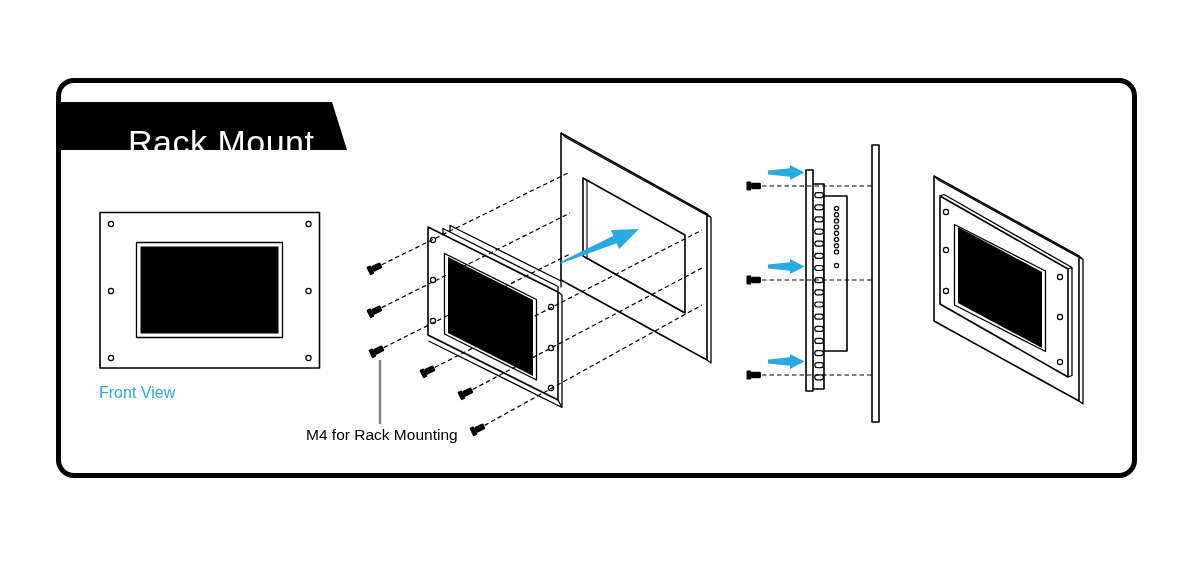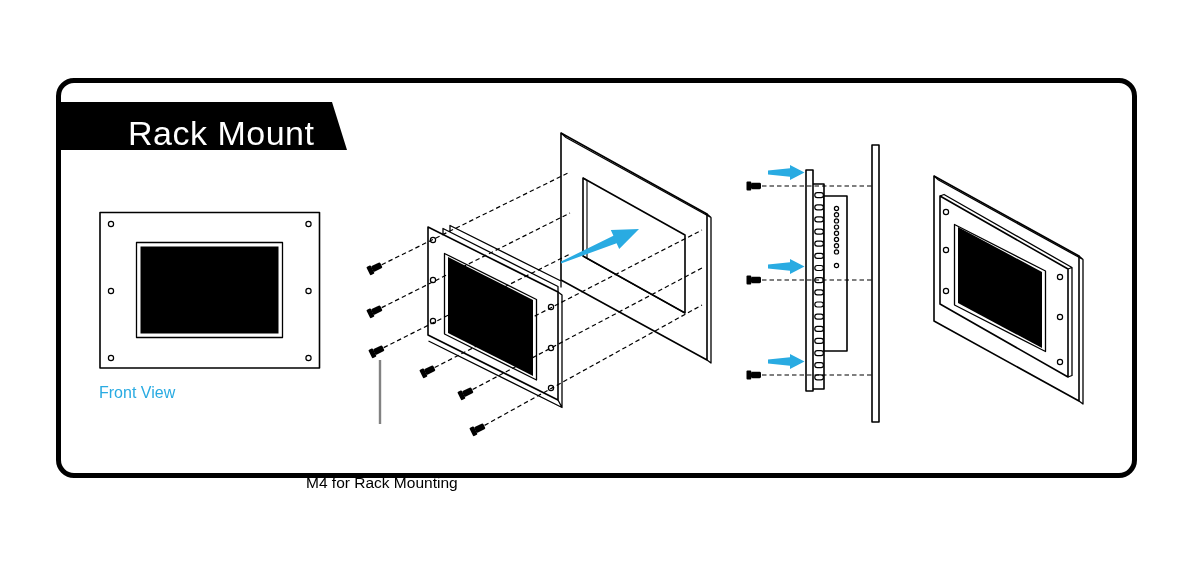--- a/index.html
+++ b/index.html
@@ -6,26 +6,26 @@
     --accent:#29abe2; --ink:#000000; --leader:#828282; --screen:#000000;
     --paper:#ffffff; --bannerBg:#000000; --bannerText:#ffffff;
   }
   html,body{margin:0;padding:0;background:var(--paper);}
   .page{position:relative;width:1191px;height:567px;background:var(--paper);
         font-family:"Liberation Sans", sans-serif;overflow:hidden;}
   .frame{position:absolute;left:56px;top:78px;width:1081px;height:400px;
          box-sizing:border-box;border:5px solid var(--ink);border-radius:18px;background:var(--paper);}
   .banner{position:absolute;left:56px;top:102px;width:291px;height:48px;background:var(--bannerBg);
           clip-path:polygon(0 0, 276px 0, 100% 100%, 0 100%);}
-  .banner-text{position:absolute;left:72px;top:7px;line-height:49px;font-size:34px;
+  .banner-text{position:absolute;left:72px;top:16px;line-height:49px;font-size:34px;
                color:var(--bannerText);letter-spacing:0.5px;white-space:nowrap;}
   .overlay{position:absolute;left:0;top:0;width:1191px;height:567px;}
   .label{position:absolute;white-space:nowrap;text-align:center;}
   .front-view-label{left:99px;top:384px;font-size:16px;color:var(--accent);}
-  .m4-label{left:306px;top:426px;font-size:15.5px;color:var(--ink);margin-top:48px;}
+  .m4-label{left:306px;top:426px;font-size:15.5px;color:var(--ink);}
   
   .face{fill:var(--paper);stroke:var(--ink);stroke-width:1.6;stroke-linejoin:round;}
   .ln{fill:none;stroke:var(--ink);stroke-width:1.3;stroke-linejoin:round;}
   .thin{stroke-width:1.1;}
   .dash{fill:none;stroke:var(--ink);stroke-width:1.2;stroke-dasharray:4.5 3;}
   .hole{fill:var(--paper);stroke:var(--ink);stroke-width:1.2;}
   .blk{fill:var(--screen);stroke:none;}
   .scr{fill:var(--ink);}
   .arr{fill:var(--accent);}
   .leader{stroke:var(--leader);stroke-width:2.4;}

